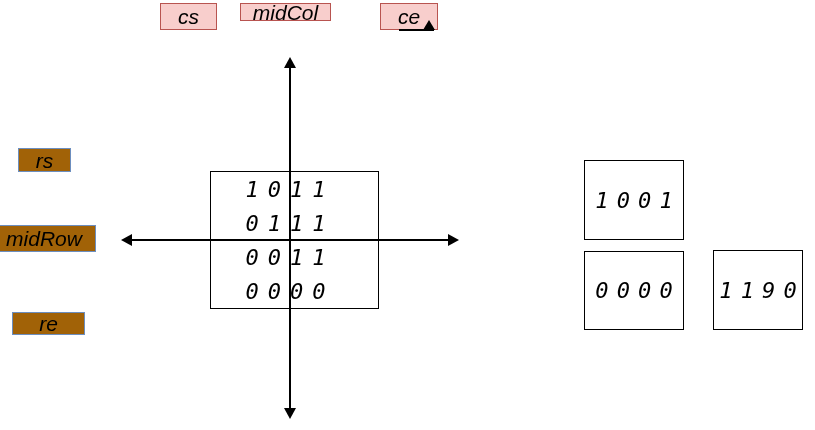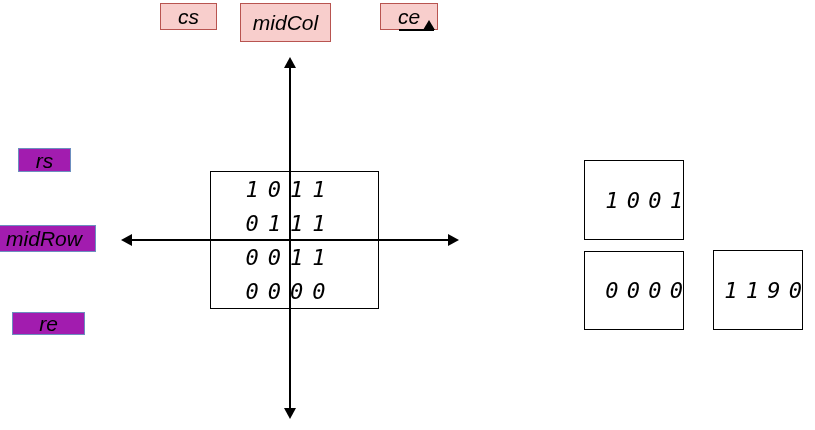--- a/index.html
+++ b/index.html
@@ -6,23 +6,23 @@
   .canvas{
     position:relative;width:815px;height:430px;background:#ffffff;
     font-family:"Liberation Sans",sans-serif;overflow:hidden;font-style:italic;
   }
   
   .lbl{
     position:absolute;display:flex;align-items:center;justify-content:center;
     font-size:21px;color:#000;box-sizing:border-box;line-height:1;
   }
   .lbl.pink{background:#f8cecc;border:1.5px solid #b85450;}
-  .lbl.blue{background:#a21caf;border:1.5px solid #6c8ebf;}
+  .lbl.blue{background:#a16207;border:1.5px solid #6c8ebf;}
   .lbl-cs{left:160px;top:3px;width:57px;height:27px;}
-  .lbl-midcol{left:240px;top:3px;width:91px;height:39px;}
+  .lbl-midcol{left:240px;top:3px;width:91px;height:18px;}
   .lbl-ce{left:380px;top:3px;width:58px;height:27px;}
   .lbl-rs{left:18px;top:148px;width:53px;height:24px;}
   .lbl-midrow{left:-8px;top:225px;width:104px;height:27px;}
   .lbl-re{left:12px;top:312px;width:73px;height:23px;text-align:center;}
   
   .vline{position:absolute;left:289px;top:63px;width:2px;height:352px;background:#000;}
   .hline{position:absolute;left:126px;top:239px;width:328px;height:2px;background:#000;}
   .arr{position:absolute;width:0;height:0;}
   .arr-up{left:284px;top:57px;border-left:6px solid transparent;border-right:6px solid transparent;border-bottom:11px solid #000;}
   .arr-down{left:284px;top:408px;border-left:6px solid transparent;border-right:6px solid transparent;border-top:11px solid #000;}
@@ -35,21 +35,21 @@
   
   .matrix{
     position:absolute;left:210px;top:171px;width:169px;height:138px;
     border:1px solid #000;box-sizing:border-box;display:flex;flex-direction:column;
     font-family:"DejaVu Sans Mono",monospace;font-size:22px;color:#000;
   }
   .mrow{flex:1;display:flex;align-items:center;justify-content:center;gap:9px;padding-right:18px;}
   
   .qbox{
     position:absolute;border:1px solid #000;box-sizing:border-box;
-    display:flex;align-items:center;justify-content:flex-end;
+    display:flex;align-items:center;justify-content:center;
     font-family:"DejaVu Sans Mono",monospace;font-size:22px;color:#000;
     word-spacing:-5px;background:#fff;
   }
   .q-tl{left:584px;top:160px;width:100px;height:80px;}
   .q-tr{left:713px;top:159px;width:90px;height:80px;}
   .q-bl{left:584px;top:251px;width:100px;height:79px;}
   .q-br{left:713px;top:250px;width:90px;height:80px;}
 </style>
 </head>
 <body>

